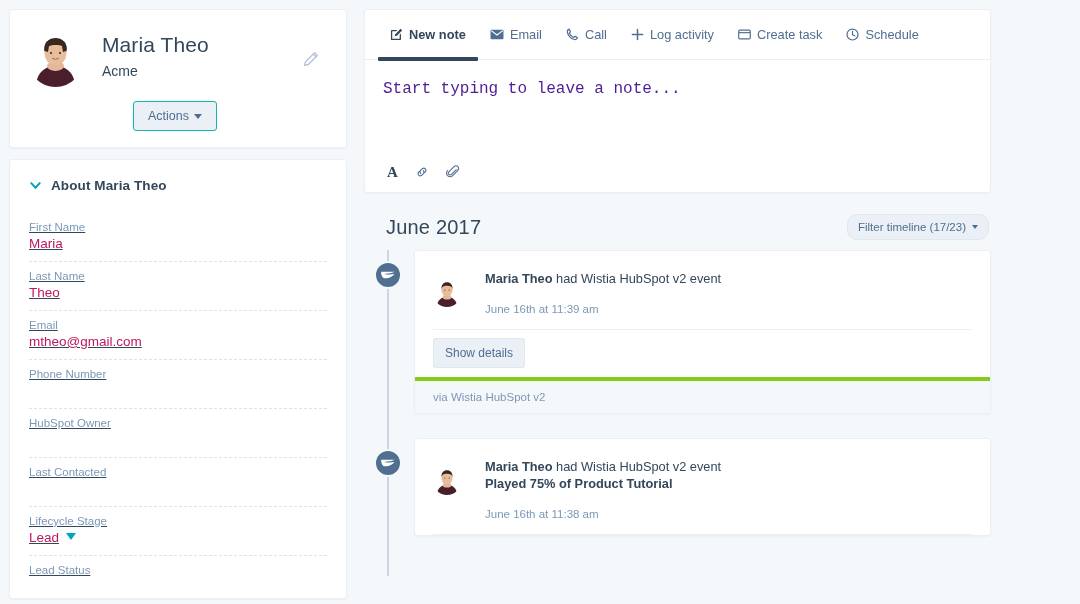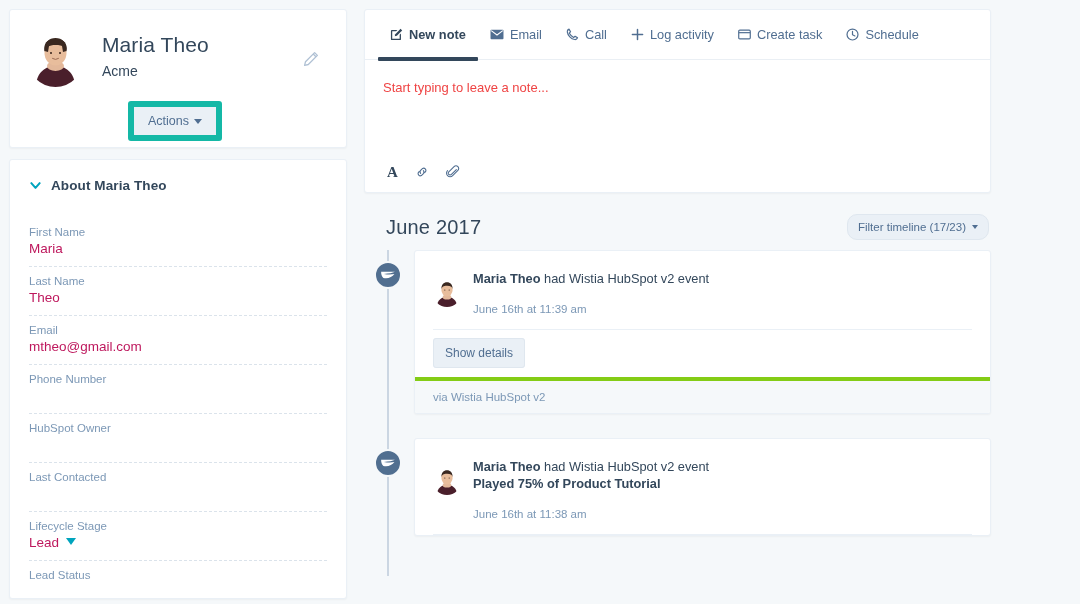--- a/index.html
+++ b/index.html
@@ -35,36 +35,36 @@
     letter-spacing: .1px; line-height: 26px;
   }
   .contact-company { font-size: 14px; color: #33475b; margin-top: 5px; }
   .pencil-btn {
     position: absolute; top: 41px; right: 27px;
     width: 16px; height: 16px; cursor: pointer;
   }
   .actions-wrap { text-align: center; margin-top: 14px; padding-right: 10px; }
   .btn-light {
     display: inline-block;
-    background: #eaf0f6; border: 6px solid #14b8a6;
+    background: #eaf0f6; border: 1px solid #14b8a6;
     color: #506e91; font-size: 12.5px;
     border-radius: 3px; padding: 7px 14px; cursor: pointer;
   }
   .caret-dn {
     display: inline-block; width: 0; height: 0; margin-left: 5px;
     border-left: 4px solid transparent; border-right: 4px solid transparent;
     border-top: 5px solid #506e91; vertical-align: middle;
   }
 
   .about-card { margin-top: 11px; height: 440px; padding: 18px 19px 0 19px; overflow: hidden; }
-  .about-head { display: flex; align-items: center; margin-bottom: 25px; }
+  .about-head { display: flex; align-items: center; margin-bottom: 20px; }
   .chev { margin-right: 9px; display: inline-flex; }
   .about-title { font-size: 13.5px; font-weight: bold; color: #33475b; letter-spacing: .1px; }
 
-  .field { border-bottom: 1px dashed #dbe3eb; padding: 7px 0 8px 0; min-height: 47px; }
+  .field { border-bottom: 1px dashed #dbe3eb; padding: 7px 0 8px 0; min-height: 47px; text-decoration: underline; }
   .field:last-child { border-bottom: none; }
   .f-label { font-size: 11.5px; color: #7c98b6; line-height: 15px; }
   .f-value { font-size: 13.5px; color: #be185d; margin-top: 0; line-height: 18px; }
   .f-value.empty { min-height: 18px; }
   .tri-dn {
     display: inline-block; width: 0; height: 0; margin-left: 7px;
     border-left: 5px solid transparent; border-right: 5px solid transparent;
     border-top: 7px solid #00a4bd; vertical-align: 2px;
   }
 
@@ -80,21 +80,21 @@
     padding: 0 12px; height: 50px; position: relative;
   }
   .tab.active { color: #33475b; font-weight: bold; }
   .tab.active::after {
     content: ""; position: absolute; left: 0; right: 0; bottom: -1px;
     height: 4px; background: #33475b; border-radius: 1px;
   }
   .tab-ico { display: inline-flex; align-items: center; }
 
   .composer-body { padding: 20px 18px 0 18px; }
-  .placeholder { font-size: 13px; color: #ef4444; }
+  .placeholder { font-size: 16px; color: #4c1d95; font-family: Liberation Mono, monospace; }
   .fmt-bar { position: absolute; bottom: 12px; left: 22px; display: flex; align-items: center; gap: 17px; }
   .fmt-ico { cursor: pointer; display: inline-flex; }
   .fmt-A { font-family: "Liberation Serif", serif; font-size: 15px; font-weight: bold; color: #33475b; line-height: 16px; }
 
   .timeline-area { position: relative; margin-top: 11px; }
   .tl-header { display: flex; align-items: center; justify-content: space-between;
                padding: 0 2px 0 22px; height: 46px; }
   .tl-month { font-size: 20px; color: #33475b; font-weight: 400; letter-spacing: .2px; }
   .btn-filter {
     background: #eaf0f6; border: 1px solid #dfe7ef; color: #506e91;
@@ -111,21 +111,21 @@
 
   .tl-event { position: relative; padding-left: 50px; margin-bottom: 24px; }
   .tl-dot {
     position: absolute; left: 10px; top: 11px;
     width: 28px; height: 28px; border-radius: 50%;
     background: #516f90; display: flex; align-items: center; justify-content: center;
     border: 2px solid #f5f8fa;
   }
   .ev-card { background: #fff; border: 1px solid #eaf0f6; border-radius: 3px;
              box-shadow: 0 1px 2px rgba(0,0,0,0.04); overflow: hidden; }
-  .ev-main { padding: 18px 18px 0 18px; display: flex; }
+  .ev-main { padding: 18px 18px 0 18px; display: flex; gap: 12px; }
   .avatar-sm { width: 28px; height: 28px; border-radius: 50%; overflow: hidden;
                flex: 0 0 28px; position: relative; margin-top: 10px; background: #fff; }
   .ev-text { margin-left: 12px; flex: 1; padding-top: 1px; }
   .ev-line1 { font-size: 12.8px; color: #33475b; line-height: 17px; }
   .ev-line1 b { font-weight: bold; }
   .ev-line2 { font-size: 12.8px; color: #33475b; font-weight: bold; line-height: 17px; }
   .ev-time { font-size: 11.5px; color: #7c98b6; margin-top: 16px; }
   .ev-sep { border-top: 1px solid #eaf0f6; margin: 14px 18px 0 18px; }
   .ev-actions { padding: 13px 18px 16px 18px; }
   .btn-show {

